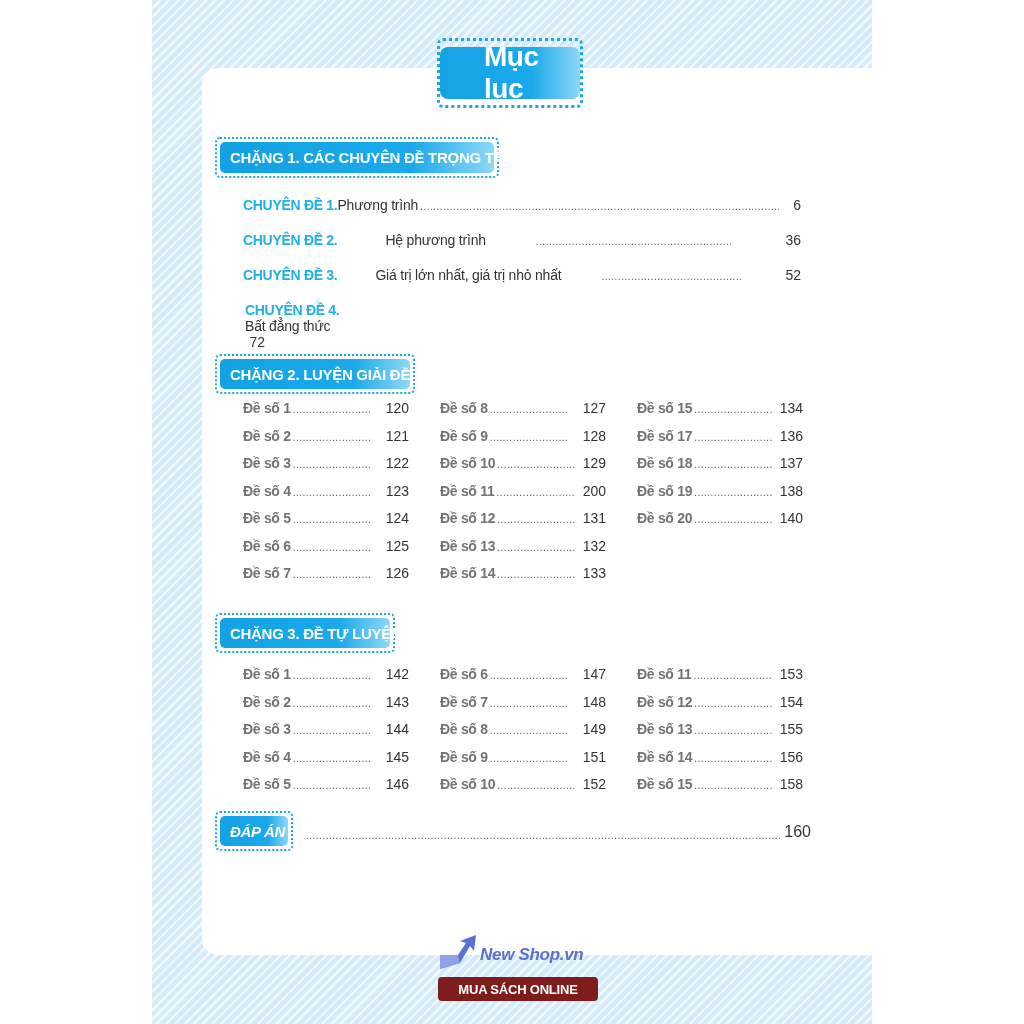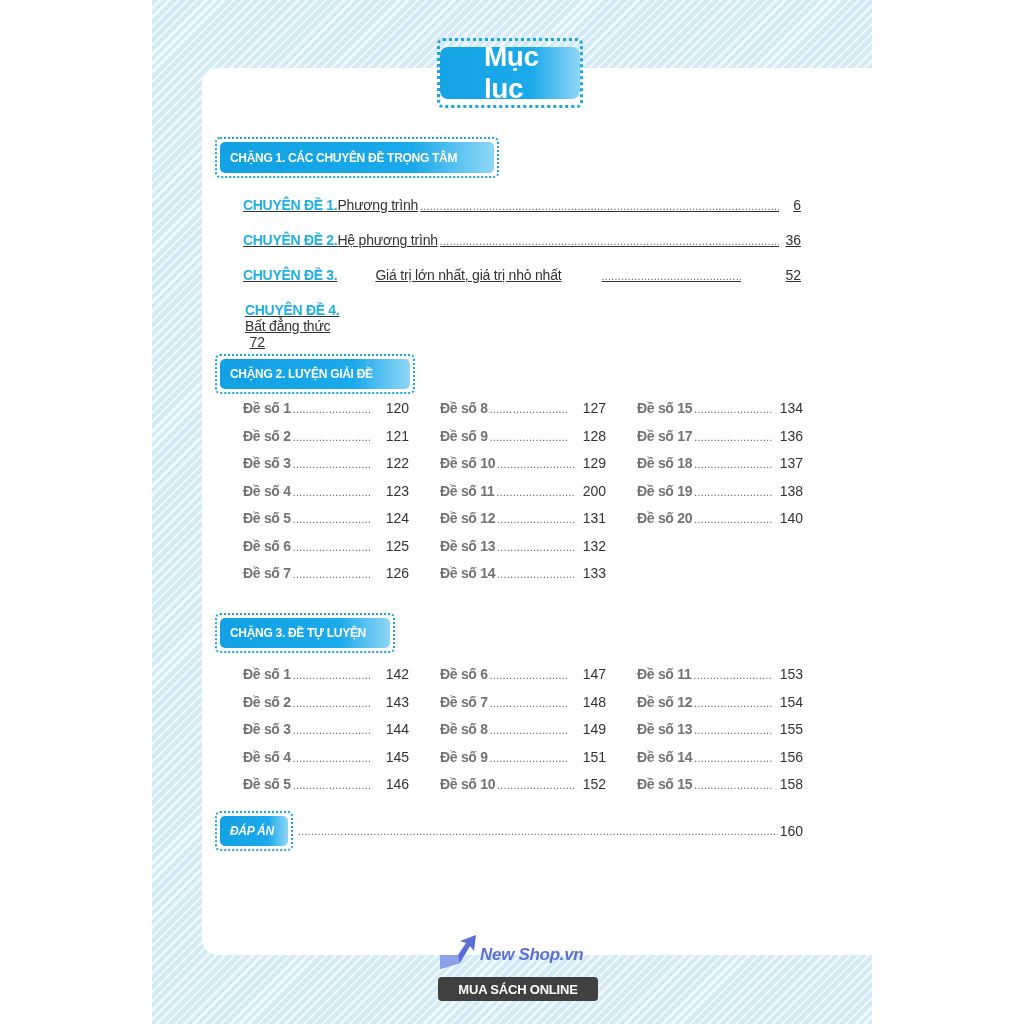--- a/index.html
+++ b/index.html
@@ -30,61 +30,61 @@
     letter-spacing: -0.5px;
     padding-left: 44px;
   }
   .sec-wrap {
     position: absolute; border: 2px dotted #1aa6e6; border-radius: 5px; box-sizing: border-box;
     padding: 3px;
   }
   .sec-badge {
     height: 100%; box-sizing: border-box; border-radius: 5px;
     background: linear-gradient(90deg, #12a2e4 0%, #1aa9ea 70%, #8fd7f7 100%);
-    color: #fff; font-weight: bold; font-size: 12px;
+    color: #fff; font-weight: bold; font-size: 15px;
     display: flex; align-items: center; padding: 0 10px; white-space: nowrap;
     letter-spacing: -0.3px;
   }
   .topic-row {
     position: absolute; left: 243px; width: 558px; height: 20px;
-    display: flex; align-items: baseline; font-size: 14px; color: #333; text-decoration: underline;
+    display: flex; align-items: baseline; font-size: 14px; color: #333;
   }
   .topic-row .lbl { color: #1fb0e8; font-weight: bold; white-space: nowrap; letter-spacing: -0.3px; }
   .topic-row .name { white-space: nowrap; letter-spacing: -0.2px; }
   .leader {
     flex: 1; overflow: hidden; white-space: nowrap; color: #555; letter-spacing: 0.5px;
     font-size: 10px; margin: 0 2px;
   }
   .leader::after { content: "......................................................................................................................................................................................................................................................"; }
   .topic-row .pg { white-space: nowrap; min-width: 20px; text-align: right; }
 
   .col { position: absolute; }
   .de-row {
     position: relative; height: 27.5px; display: flex; align-items: baseline;
     font-size: 14px; width: 166px;
   }
   .de-row .lbl { color: #737373; font-weight: bold; white-space: nowrap; letter-spacing: -0.3px; }
   .de-row .leader { width: 78px; flex: none; }
   .de-row .pg { color: #333; margin-left: auto; text-align: right; width: 30px; }
 
   .answer-row {
-    position: absolute; left: 296px; top: 821px; width: 507px; height: 20px;
-    display: flex; align-items: center; font-size: 14px; color: #333;
+    position: absolute; left: 304px; top: 821px; width: 507px; height: 20px;
+    display: flex; align-items: flex-end; font-size: 16px; color: #333;
   }
   .logo {
     position: absolute; left: 438px; top: 933px; width: 162px; height: 70px;
   }
   .logo-top { position: absolute; left: 0; top: 0; height: 40px; width: 162px; }
   .logo-text {
     position: absolute; left: 42px; top: 12px; color: #5b6fd6; font-weight: bold;
     font-size: 17px; font-style: italic; letter-spacing: -0.3px; white-space: nowrap;
   }
   .logo-btn {
     position: absolute; left: 0; top: 44px; width: 160px; height: 24px;
-    background: #404040; border-radius: 4px; color: #fff; font-weight: bold;
+    background: #7f1d1d; border-radius: 4px; color: #fff; font-weight: bold;
     font-size: 13px; display: flex; align-items: center; justify-content: center;
     letter-spacing: -0.2px;
   }
 </style>
 </head>
 <body>
 
 <div class="page"></div>
 <div class="card"></div>
 
@@ -95,21 +95,21 @@
 <div class="sec-wrap" style="left:215px; top:137px; width:284px; height:41px;">
   <div class="sec-badge">CHẶNG 1. CÁC CHUYÊN ĐỀ TRỌNG TÂM</div>
 </div>
 
 <div class="topic-row" style="top:197px;">
   <span class="lbl">CHUYÊN ĐỀ 1.</span>
   <span class="name">Phương trình</span>
   <span class="leader"></span>
   <span class="pg">6</span>
 </div>
-<div class="topic-row" style="top:232px;">
+<div class="topic-row" style="top:232px;gap:48px;">
   <span class="lbl">CHUYÊN ĐỀ 2.</span>
   <span class="name">Hệ phương trình</span>
   <span class="leader"></span>
   <span class="pg">36</span>
 </div>
 <div class="topic-row" style="top:267px;gap:38px;">
   <span class="lbl">CHUYÊN ĐỀ 3.</span>
   <span class="name">Giá trị lớn nhất, giá trị nhỏ nhất</span>
   <span class="leader"></span>
   <span class="pg">52</span>

